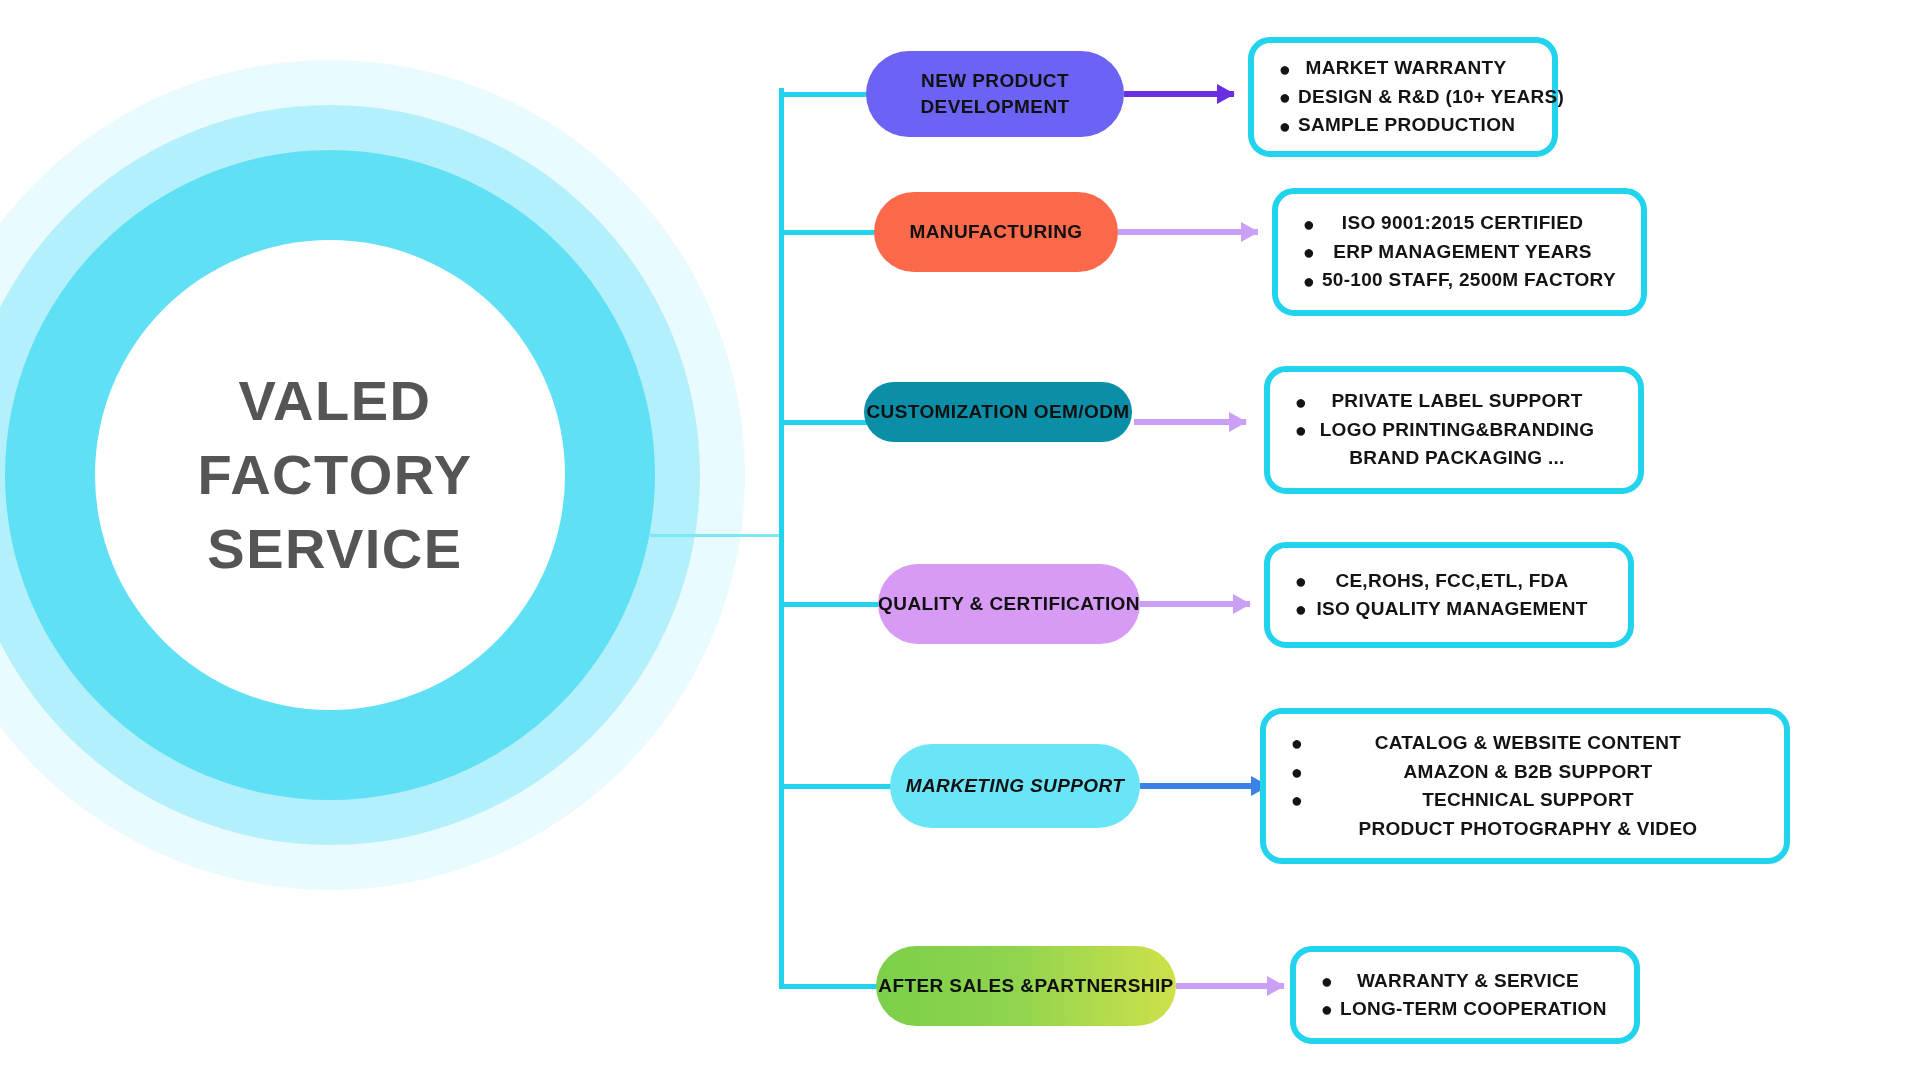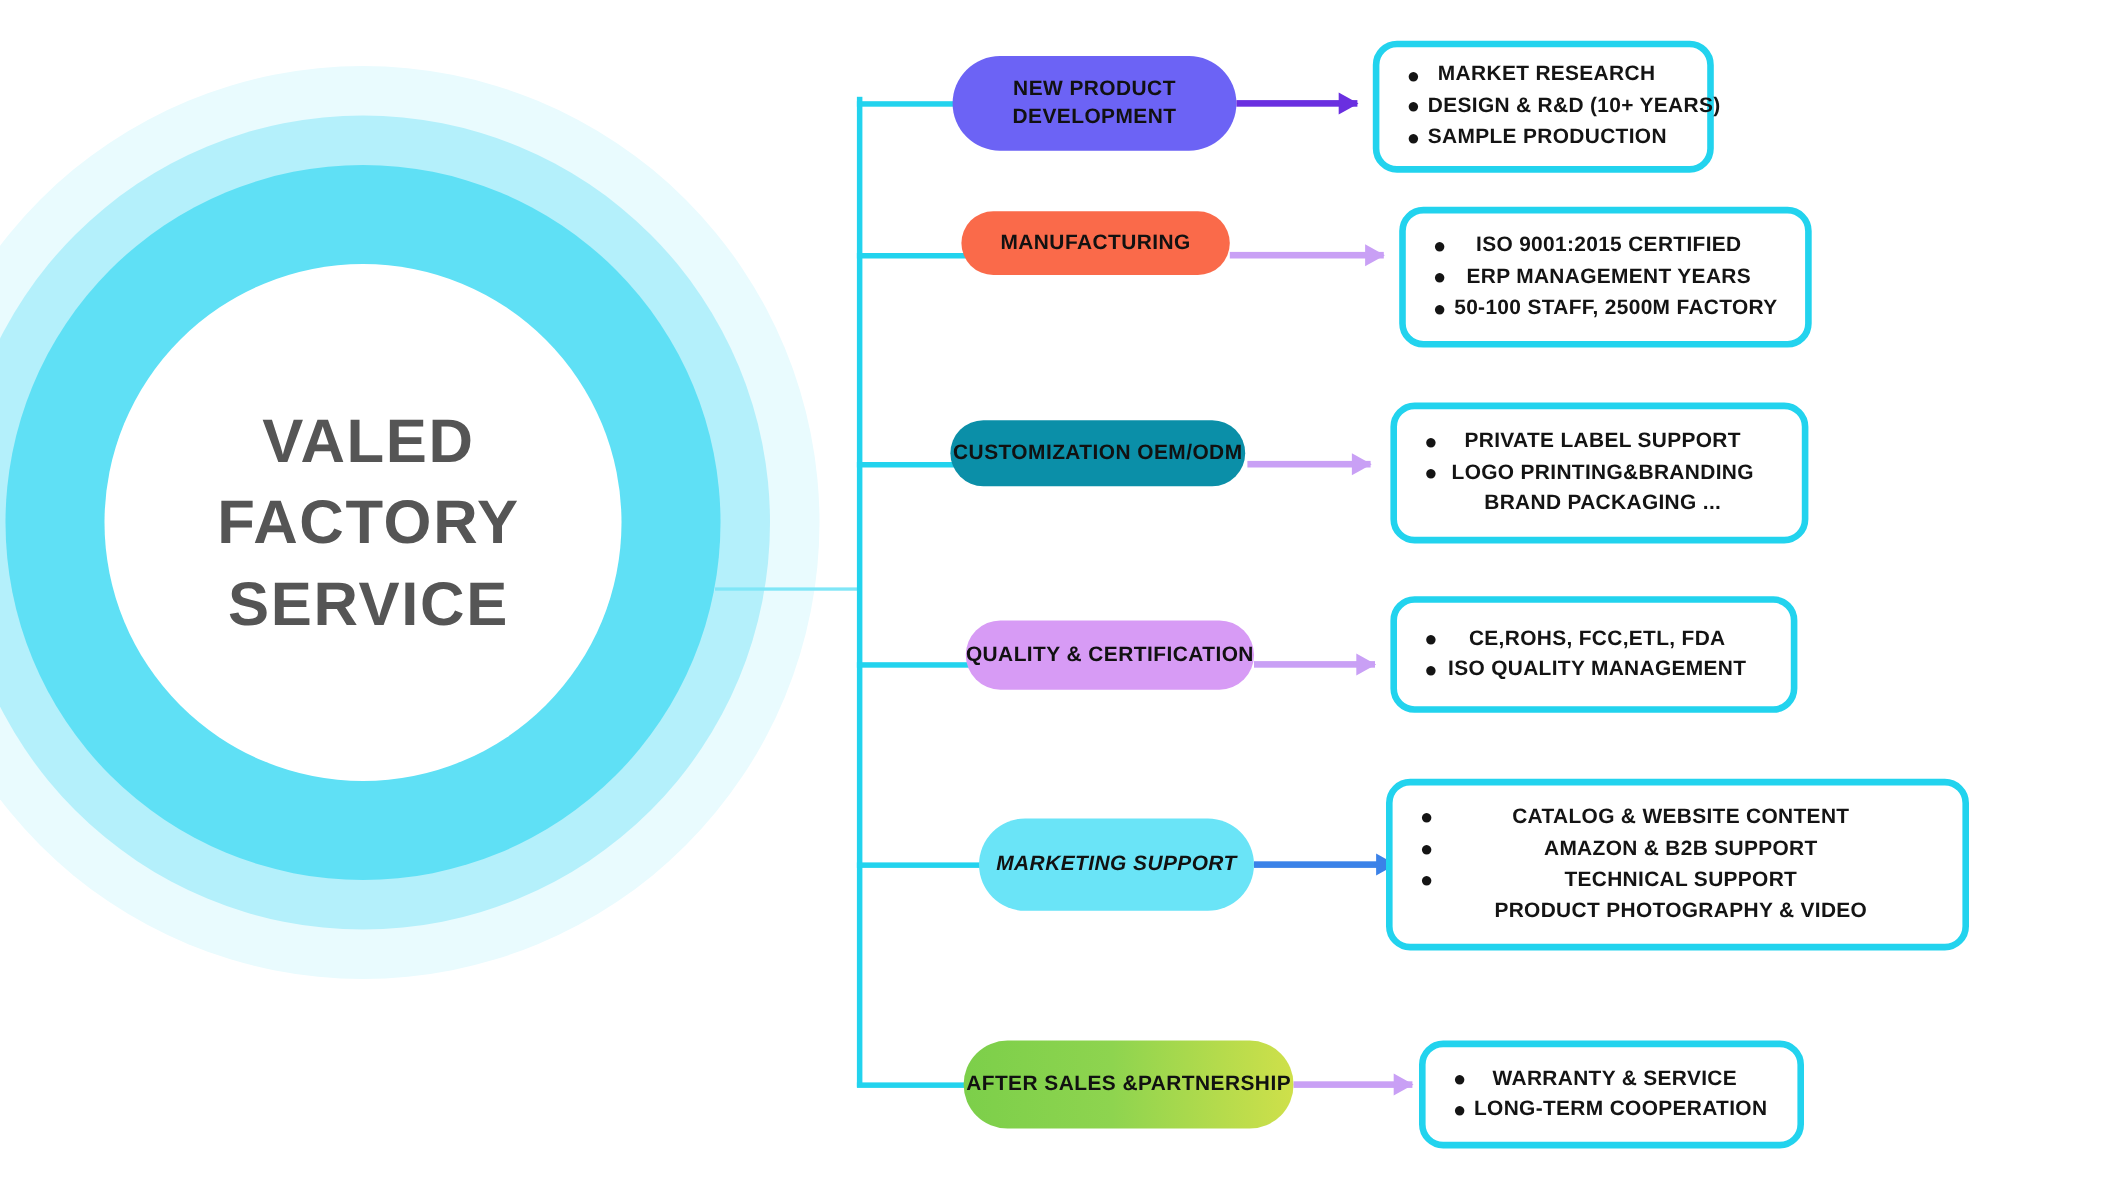--- a/index.html
+++ b/index.html
@@ -93,33 +93,33 @@
           <div>DEVELOPMENT</div>
         </div>
       </div>
       <div class="arrow" style="left: 1124px; top: 91px; width: 110px;">
         <div class="shaft" style="background: rgb(106, 47, 224);"></div>
         <div class="head" style="border-left: 18px solid rgb(106, 47, 224);"></div>
       </div>
       <div class="infobox" style="left: 1248px; top: 37px; width: 310px; height: 120px; border-color: rgb(34, 211, 238);">
         <div class="line">
           <span class="bul">●</span>
-          <span class="txt">MARKET RESEARCH</span>
+          <span class="txt">MARKET WARRANTY</span>
         </div>
         <div class="line">
           <span class="bul">●</span>
           <span class="txt">DESIGN &amp; R&amp;D (10+ YEARS)</span>
         </div>
         <div class="line">
           <span class="bul">●</span>
           <span class="txt">SAMPLE PRODUCTION</span>
         </div>
       </div>
       <div class="branch" style="top: 230px; width: 101px;"></div>
-      <div class="pill" style="left: 874px; top: 192px; width: 244px; height: 58px; background: rgb(250, 106, 74);">
+      <div class="pill" style="left: 874px; top: 192px; width: 244px; height: 80px; background: rgb(250, 106, 74);">
         <div>MANUFACTURING</div>
       </div>
       <div class="arrow" style="left: 1118px; top: 229px; width: 140px;">
         <div class="shaft" style="background: rgb(201, 160, 245);"></div>
         <div class="head" style="border-left: 18px solid rgb(201, 160, 245);"></div>
       </div>
       <div class="infobox" style="left: 1272px; top: 188px; width: 375px; height: 128px; border-color: rgb(34, 211, 238);">
         <div class="line">
           <span class="bul">●</span>
           <span class="txt">ISO 9001:2015 CERTIFIED</span>
@@ -149,21 +149,21 @@
         <div class="line">
           <span class="bul">●</span>
           <span class="txt">LOGO PRINTING&amp;BRANDING</span>
         </div>
         <div class="line">
           <span class="bul hidden">●</span>
           <span class="txt">BRAND PACKAGING ...</span>
         </div>
       </div>
       <div class="branch" style="top: 602px; width: 105px;"></div>
-      <div class="pill" style="left: 878px; top: 564px; width: 262px; height: 63px; background: rgb(215, 155, 245);">
+      <div class="pill" style="left: 878px; top: 564px; width: 262px; height: 80px; background: rgb(215, 155, 245);">
         <div>QUALITY &amp; CERTIFICATION</div>
       </div>
       <div class="arrow" style="left: 1140px; top: 601px; width: 110px;">
         <div class="shaft" style="background: rgb(201, 160, 245);"></div>
         <div class="head" style="border-left: 18px solid rgb(201, 160, 245);"></div>
       </div>
       <div class="infobox" style="left: 1264px; top: 542px; width: 370px; height: 106px; border-color: rgb(34, 211, 238);">
         <div class="line">
           <span class="bul">●</span>
           <span class="txt">CE,ROHS, FCC,ETL, FDA</span>

